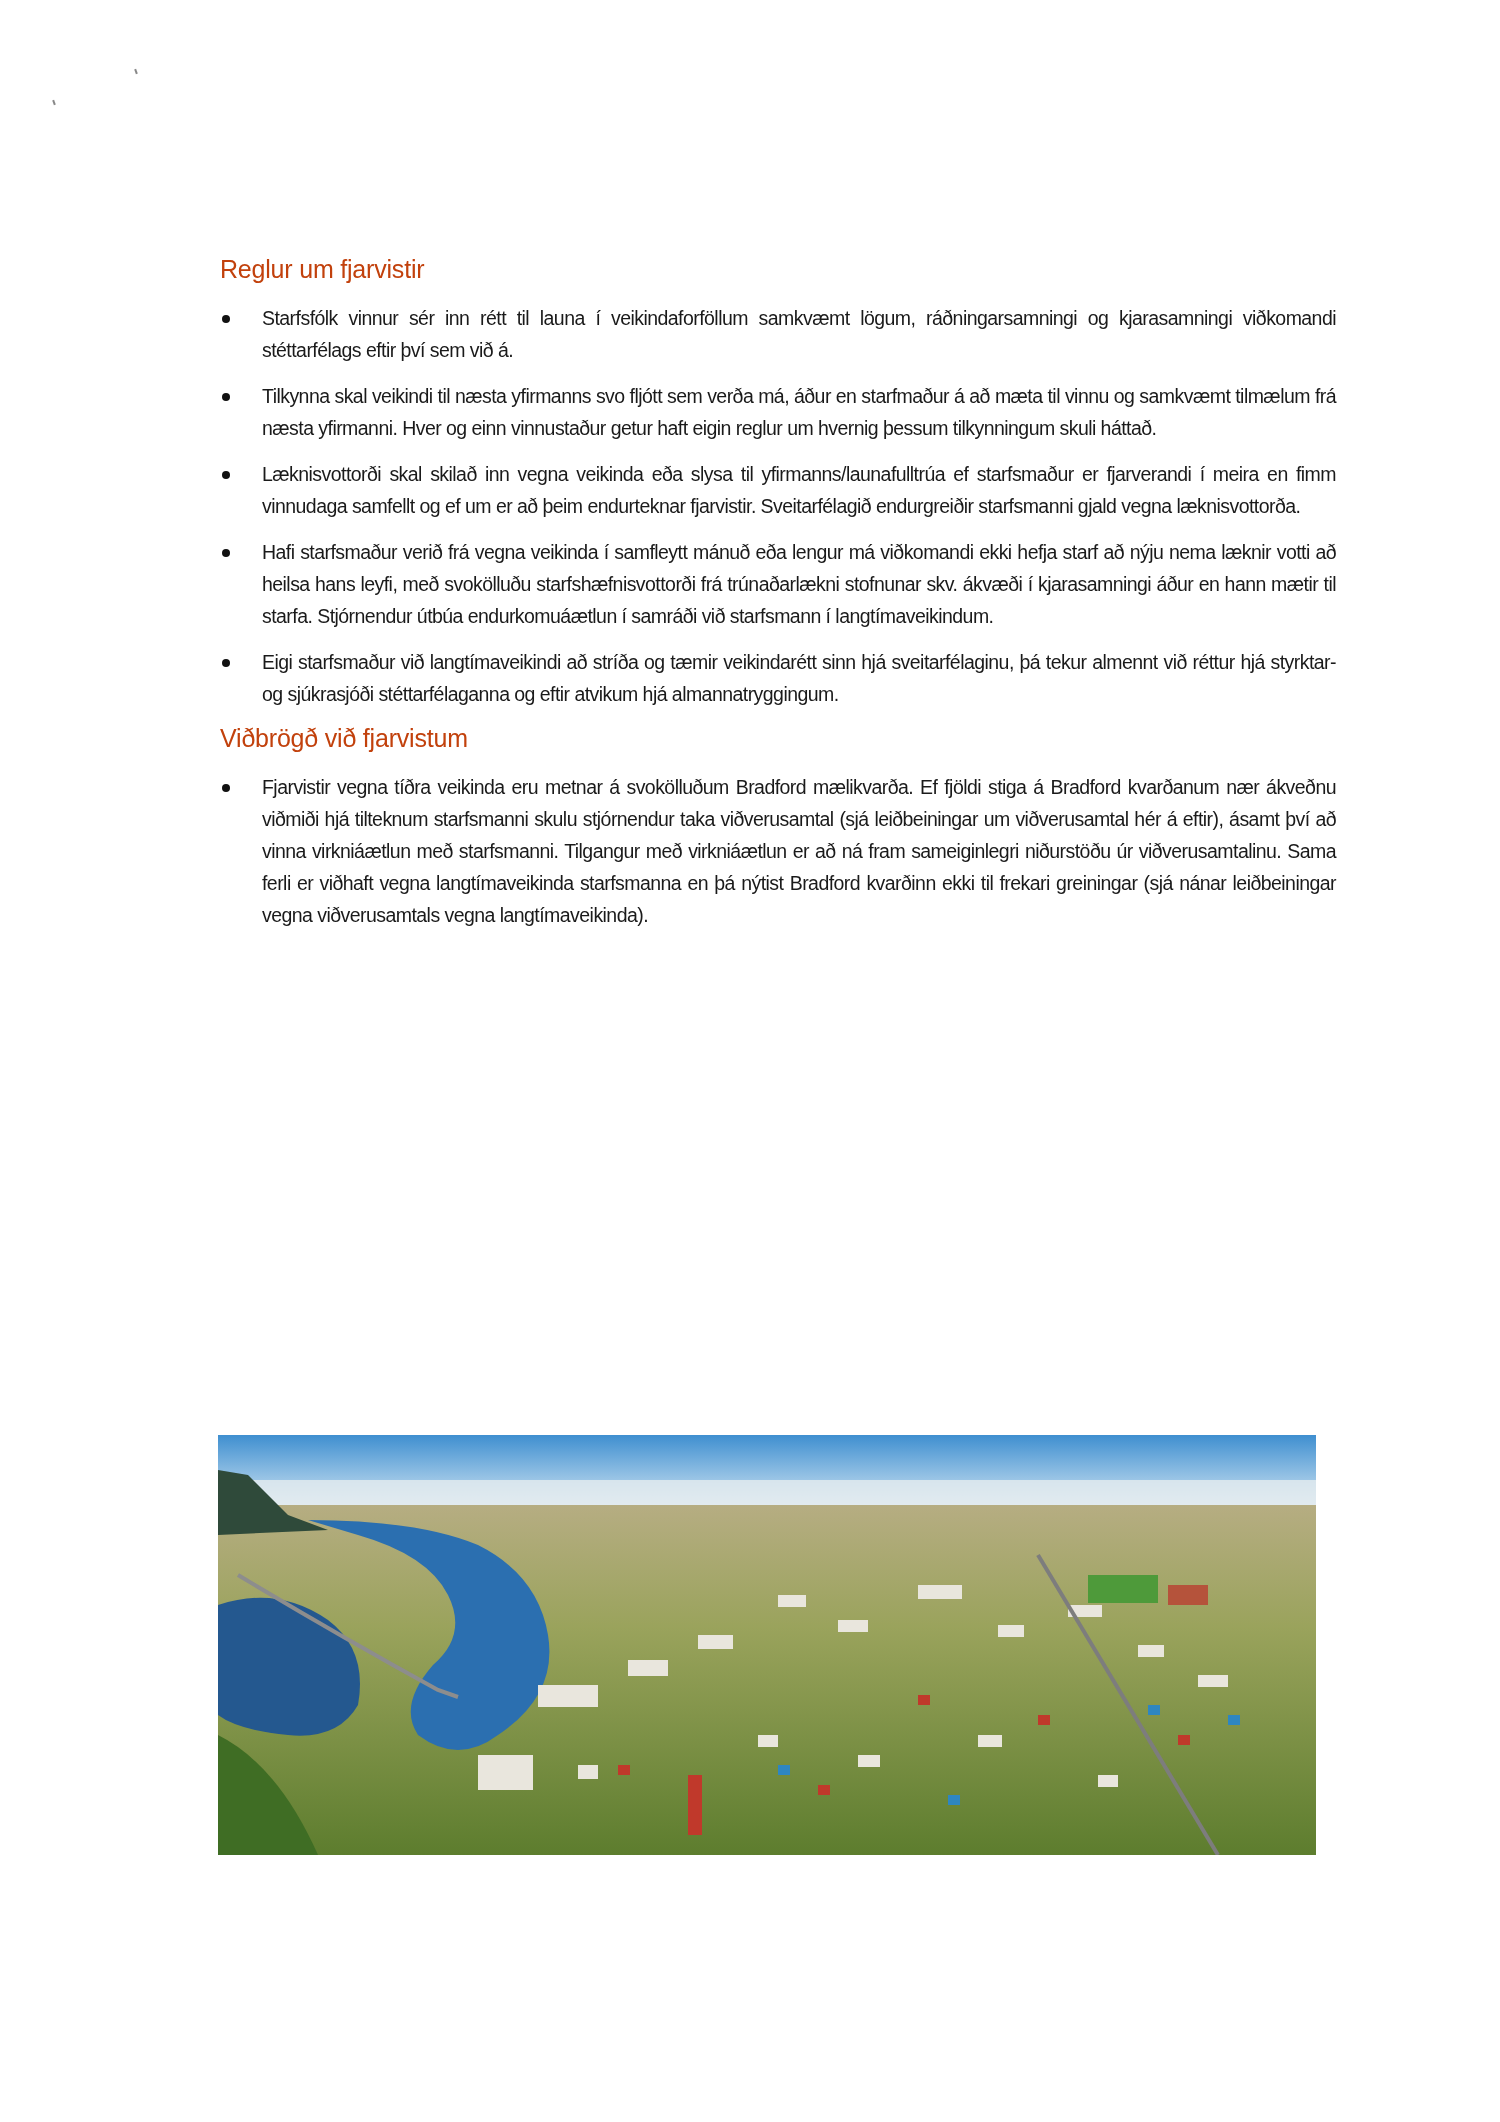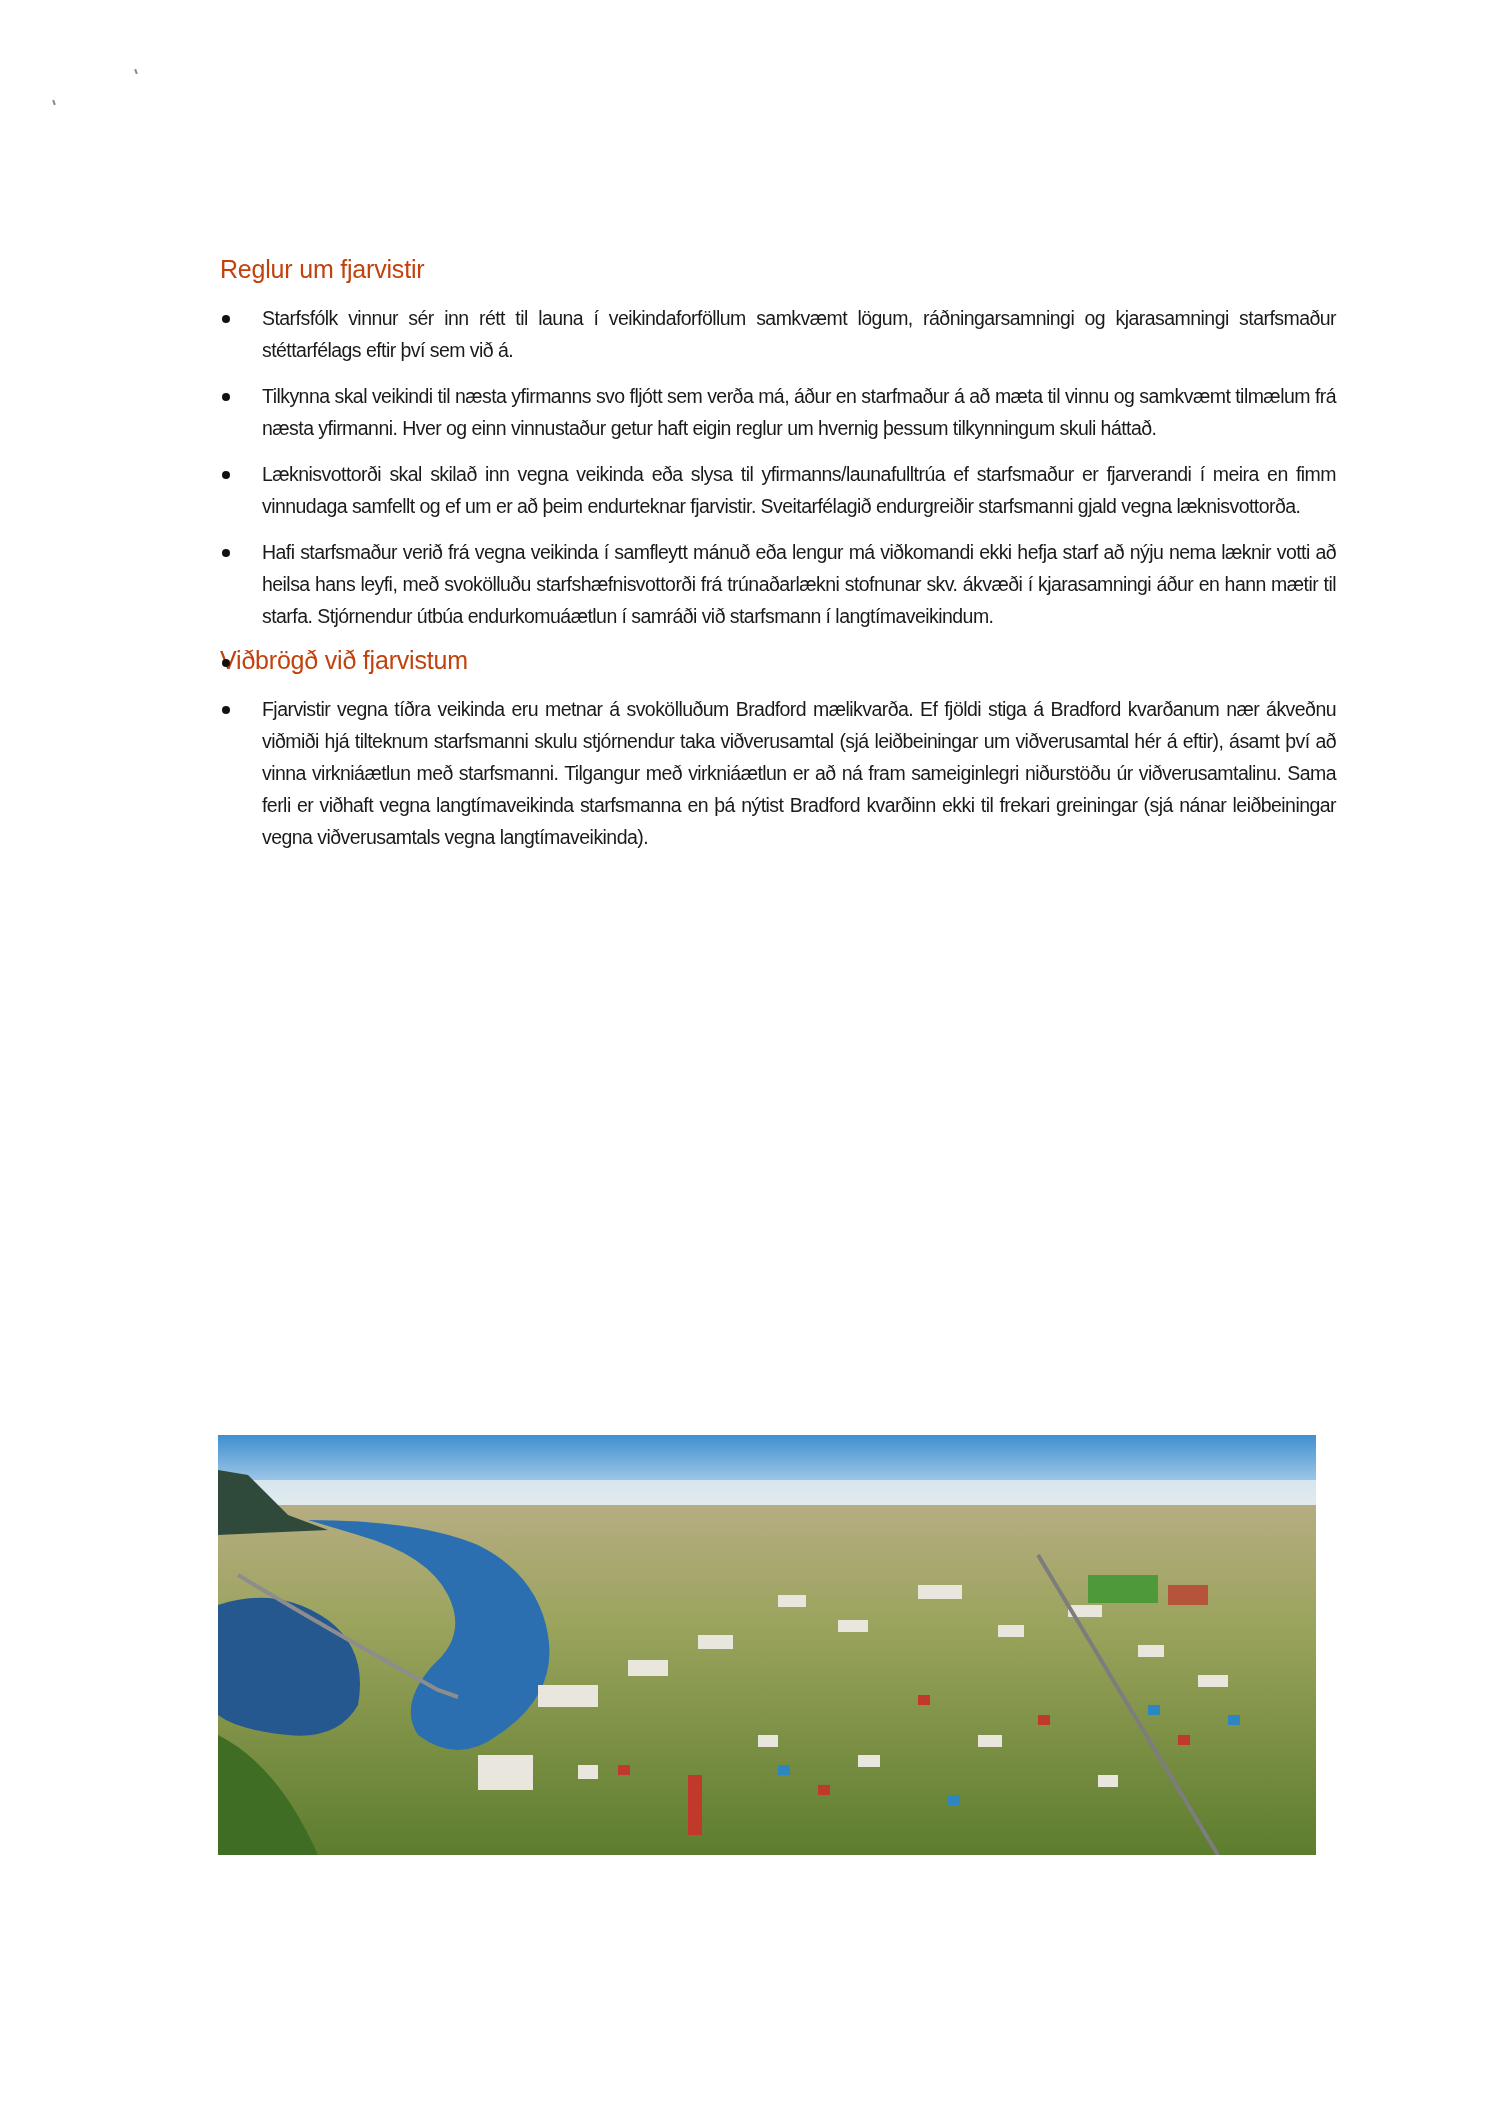--- a/index.html
+++ b/index.html
@@ -34,25 +34,25 @@
 <body>
 
 <div class="speck" style="left:135px;top:69px;"></div>
 <div class="speck" style="left:53px;top:100px;"></div>
 
 <div class="page">
 
   <section>
     <h2 class="section">Reglur um fjarvistir</h2>
     <ul class="bullets">
-      <li><span class="dot"></span><span>Starfsfólk vinnur sér inn rétt til launa í veikindaforföllum samkvæmt lögum, ráðningarsamningi og kjarasamningi starfsmaður stéttarfélags eftir því sem við á.</span></li>
+      <li><span class="dot"></span><span>Starfsfólk vinnur sér inn rétt til launa í veikindaforföllum samkvæmt lögum, ráðningarsamningi og kjarasamningi viðkomandi stéttarfélags eftir því sem við á.</span></li>
       <li><span class="dot"></span><span>Tilkynna skal veikindi til næsta yfirmanns svo fljótt sem verða má, áður en starfmaður á að mæta til vinnu og samkvæmt tilmælum frá næsta yfirmanni. Hver og einn vinnustaður getur haft eigin reglur um hvernig þessum tilkynningum skuli háttað.</span></li>
       <li><span class="dot"></span><span>Læknisvottorði skal skilað inn vegna veikinda eða slysa til yfirmanns/launafulltrúa ef starfsmaður er fjarverandi í meira en fimm vinnudaga samfellt og ef um er að þeim endurteknar fjarvistir. Sveitarfélagið endurgreiðir starfsmanni gjald vegna læknisvottorða.</span></li>
       <li><span class="dot"></span><span>Hafi starfsmaður verið frá vegna veikinda í samfleytt mánuð eða lengur má viðkomandi ekki hefja starf að nýju nema læknir votti að heilsa hans leyfi, með svokölluðu starfshæfnisvottorði frá trúnaðarlækni stofnunar skv. ákvæði í kjarasamningi áður en hann mætir til starfa. Stjórnendur útbúa endurkomuáætlun í samráði við starfsmann í langtímaveikindum.</span></li>
-      <li><span class="dot"></span></li>
+      <li><span class="dot"></span><span>Eigi starfsmaður við langtímaveikindi að stríða og tæmir veikindarétt sinn hjá sveitarfélaginu, þá tekur almennt við réttur hjá styrktar- og sjúkrasjóði stéttarfélaganna og eftir atvikum hjá almannatryggingum.</span></li>
     </ul>
   </section>
 
   <section class="sec2">
     <h2 class="section">Viðbrögð við fjarvistum</h2>
     <ul class="bullets">
       <li><span class="dot"></span><span>Fjarvistir vegna tíðra veikinda eru metnar á svokölluðum Bradford mælikvarða. Ef fjöldi stiga á Bradford kvarðanum nær ákveðnu viðmiði hjá tilteknum starfsmanni skulu stjórnendur taka viðverusamtal (sjá leiðbeiningar um viðverusamtal hér á eftir), ásamt því að vinna virkniáætlun með starfsmanni. Tilgangur með virkniáætlun er að ná fram sameiginlegri niðurstöðu úr viðverusamtalinu. Sama ferli er viðhaft vegna langtímaveikinda starfsmanna en þá nýtist Bradford kvarðinn ekki til frekari greiningar (sjá nánar leiðbeiningar vegna viðverusamtals vegna langtímaveikinda).</span></li>
     </ul>
   </section>
 </div>

